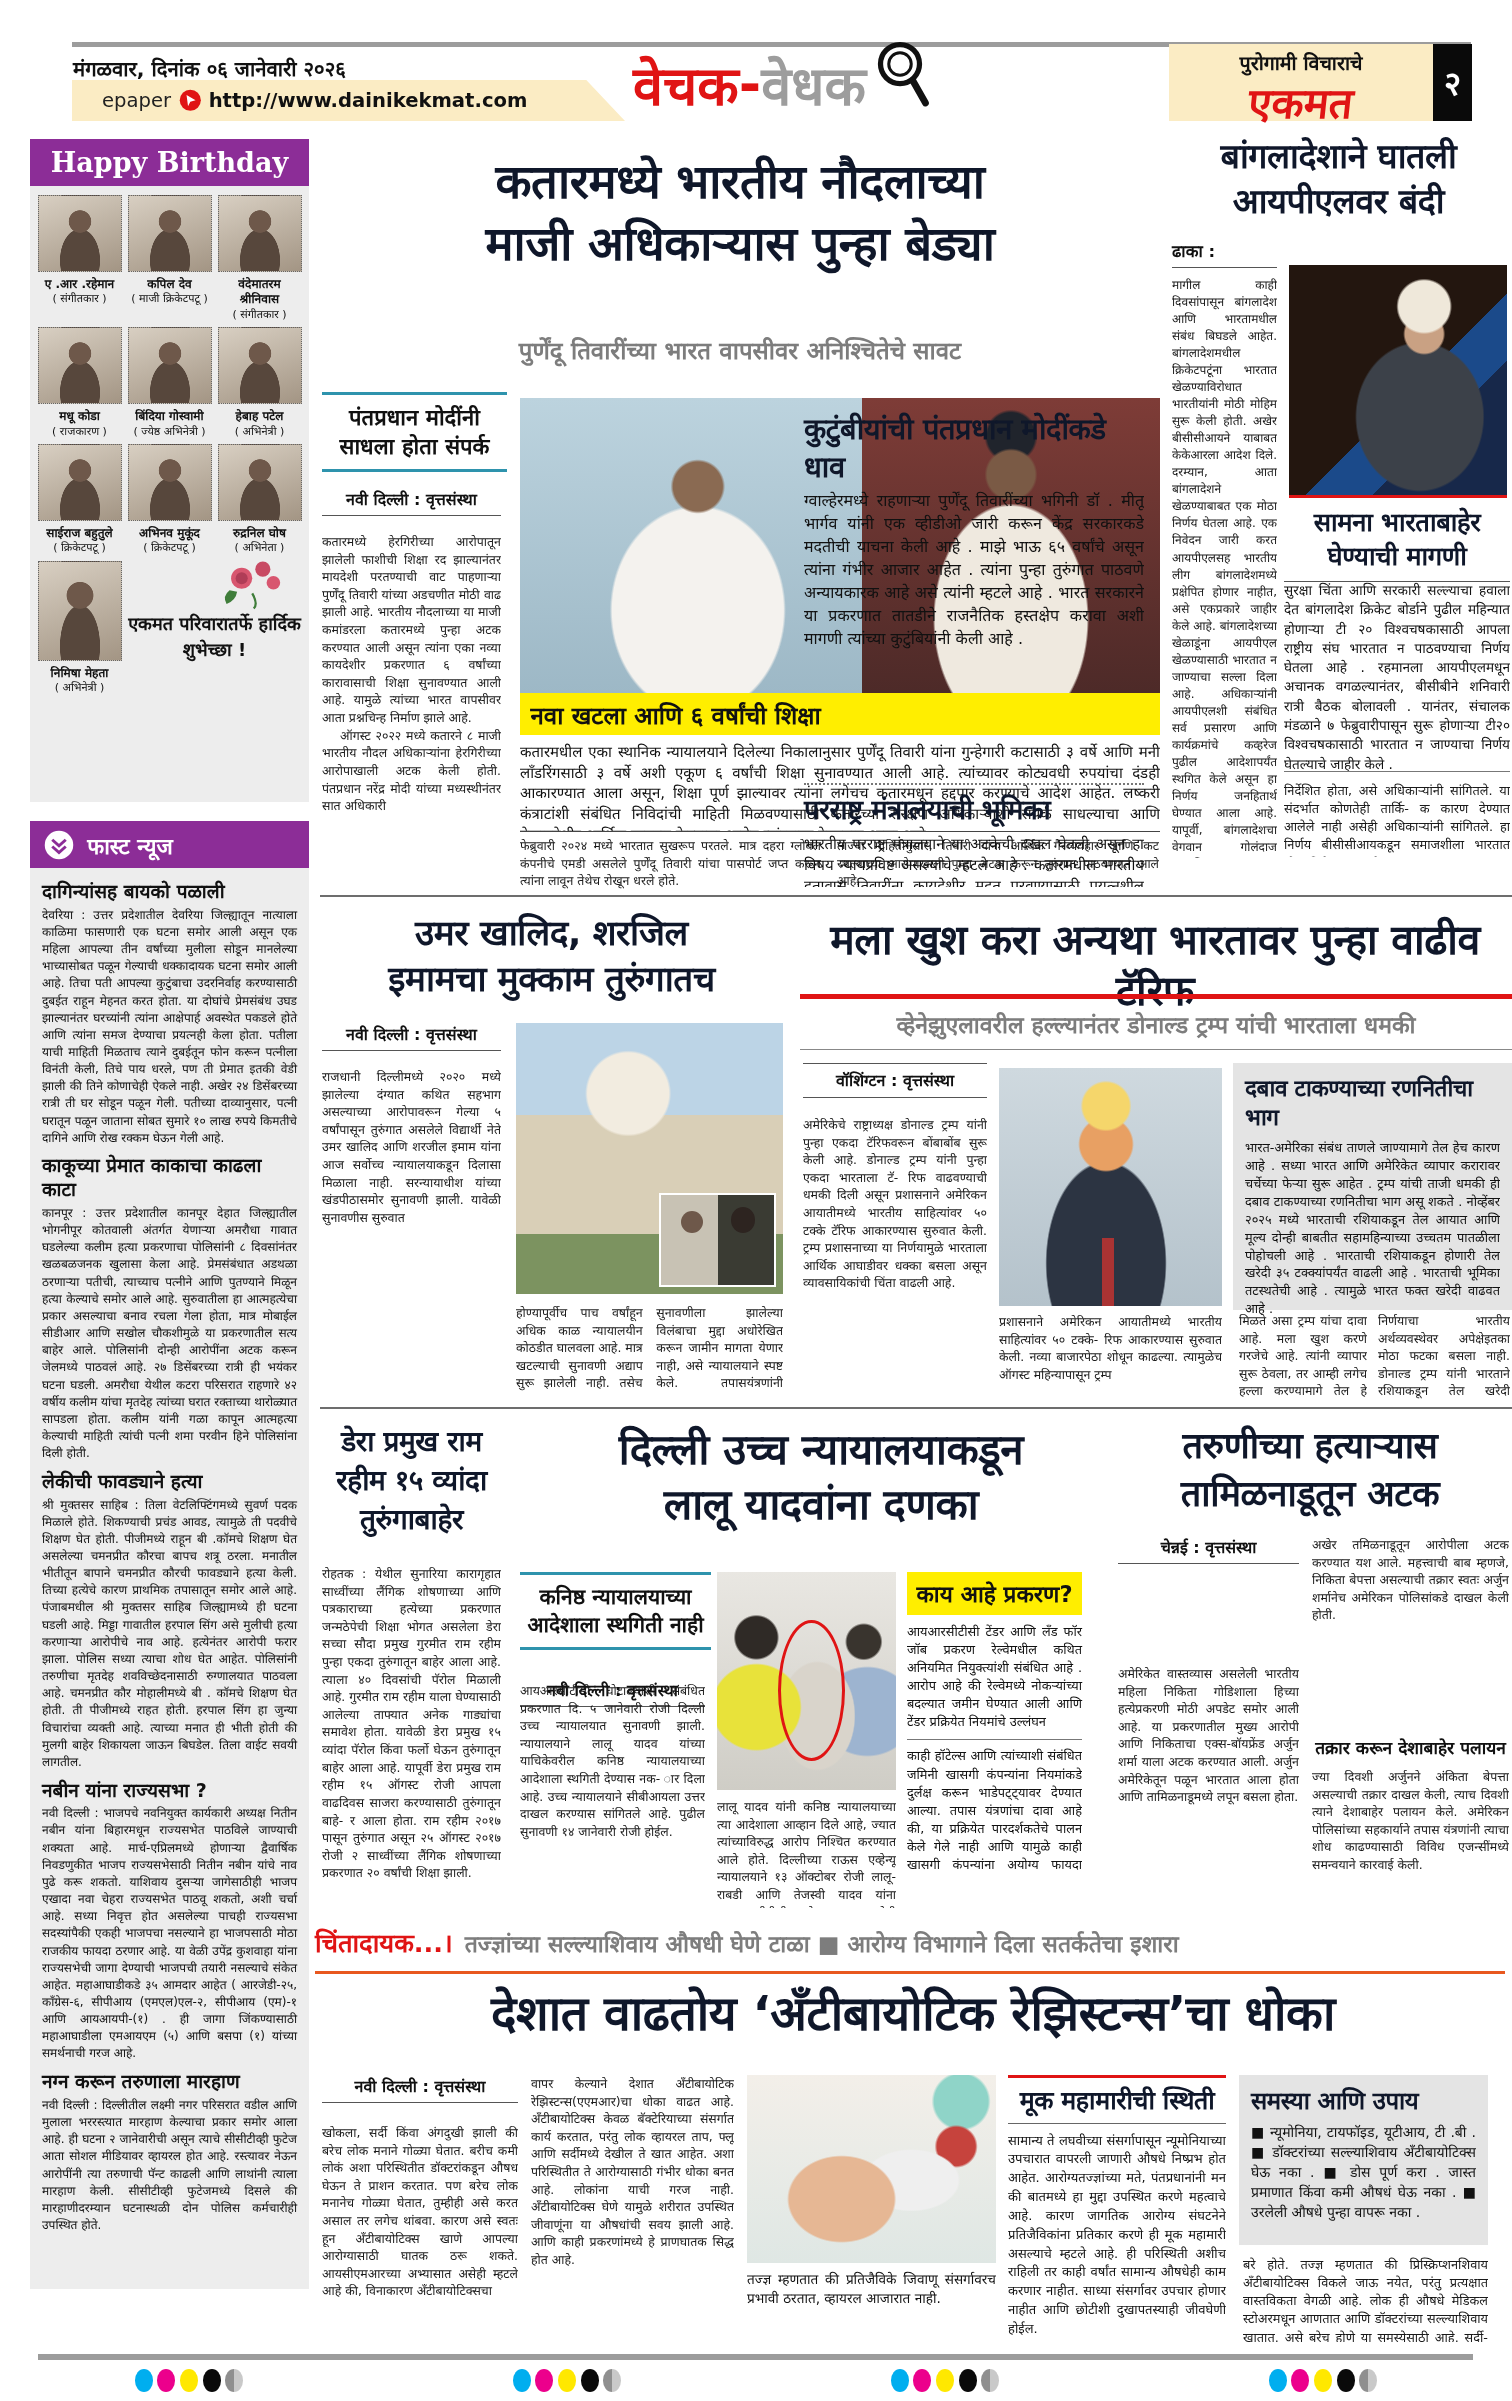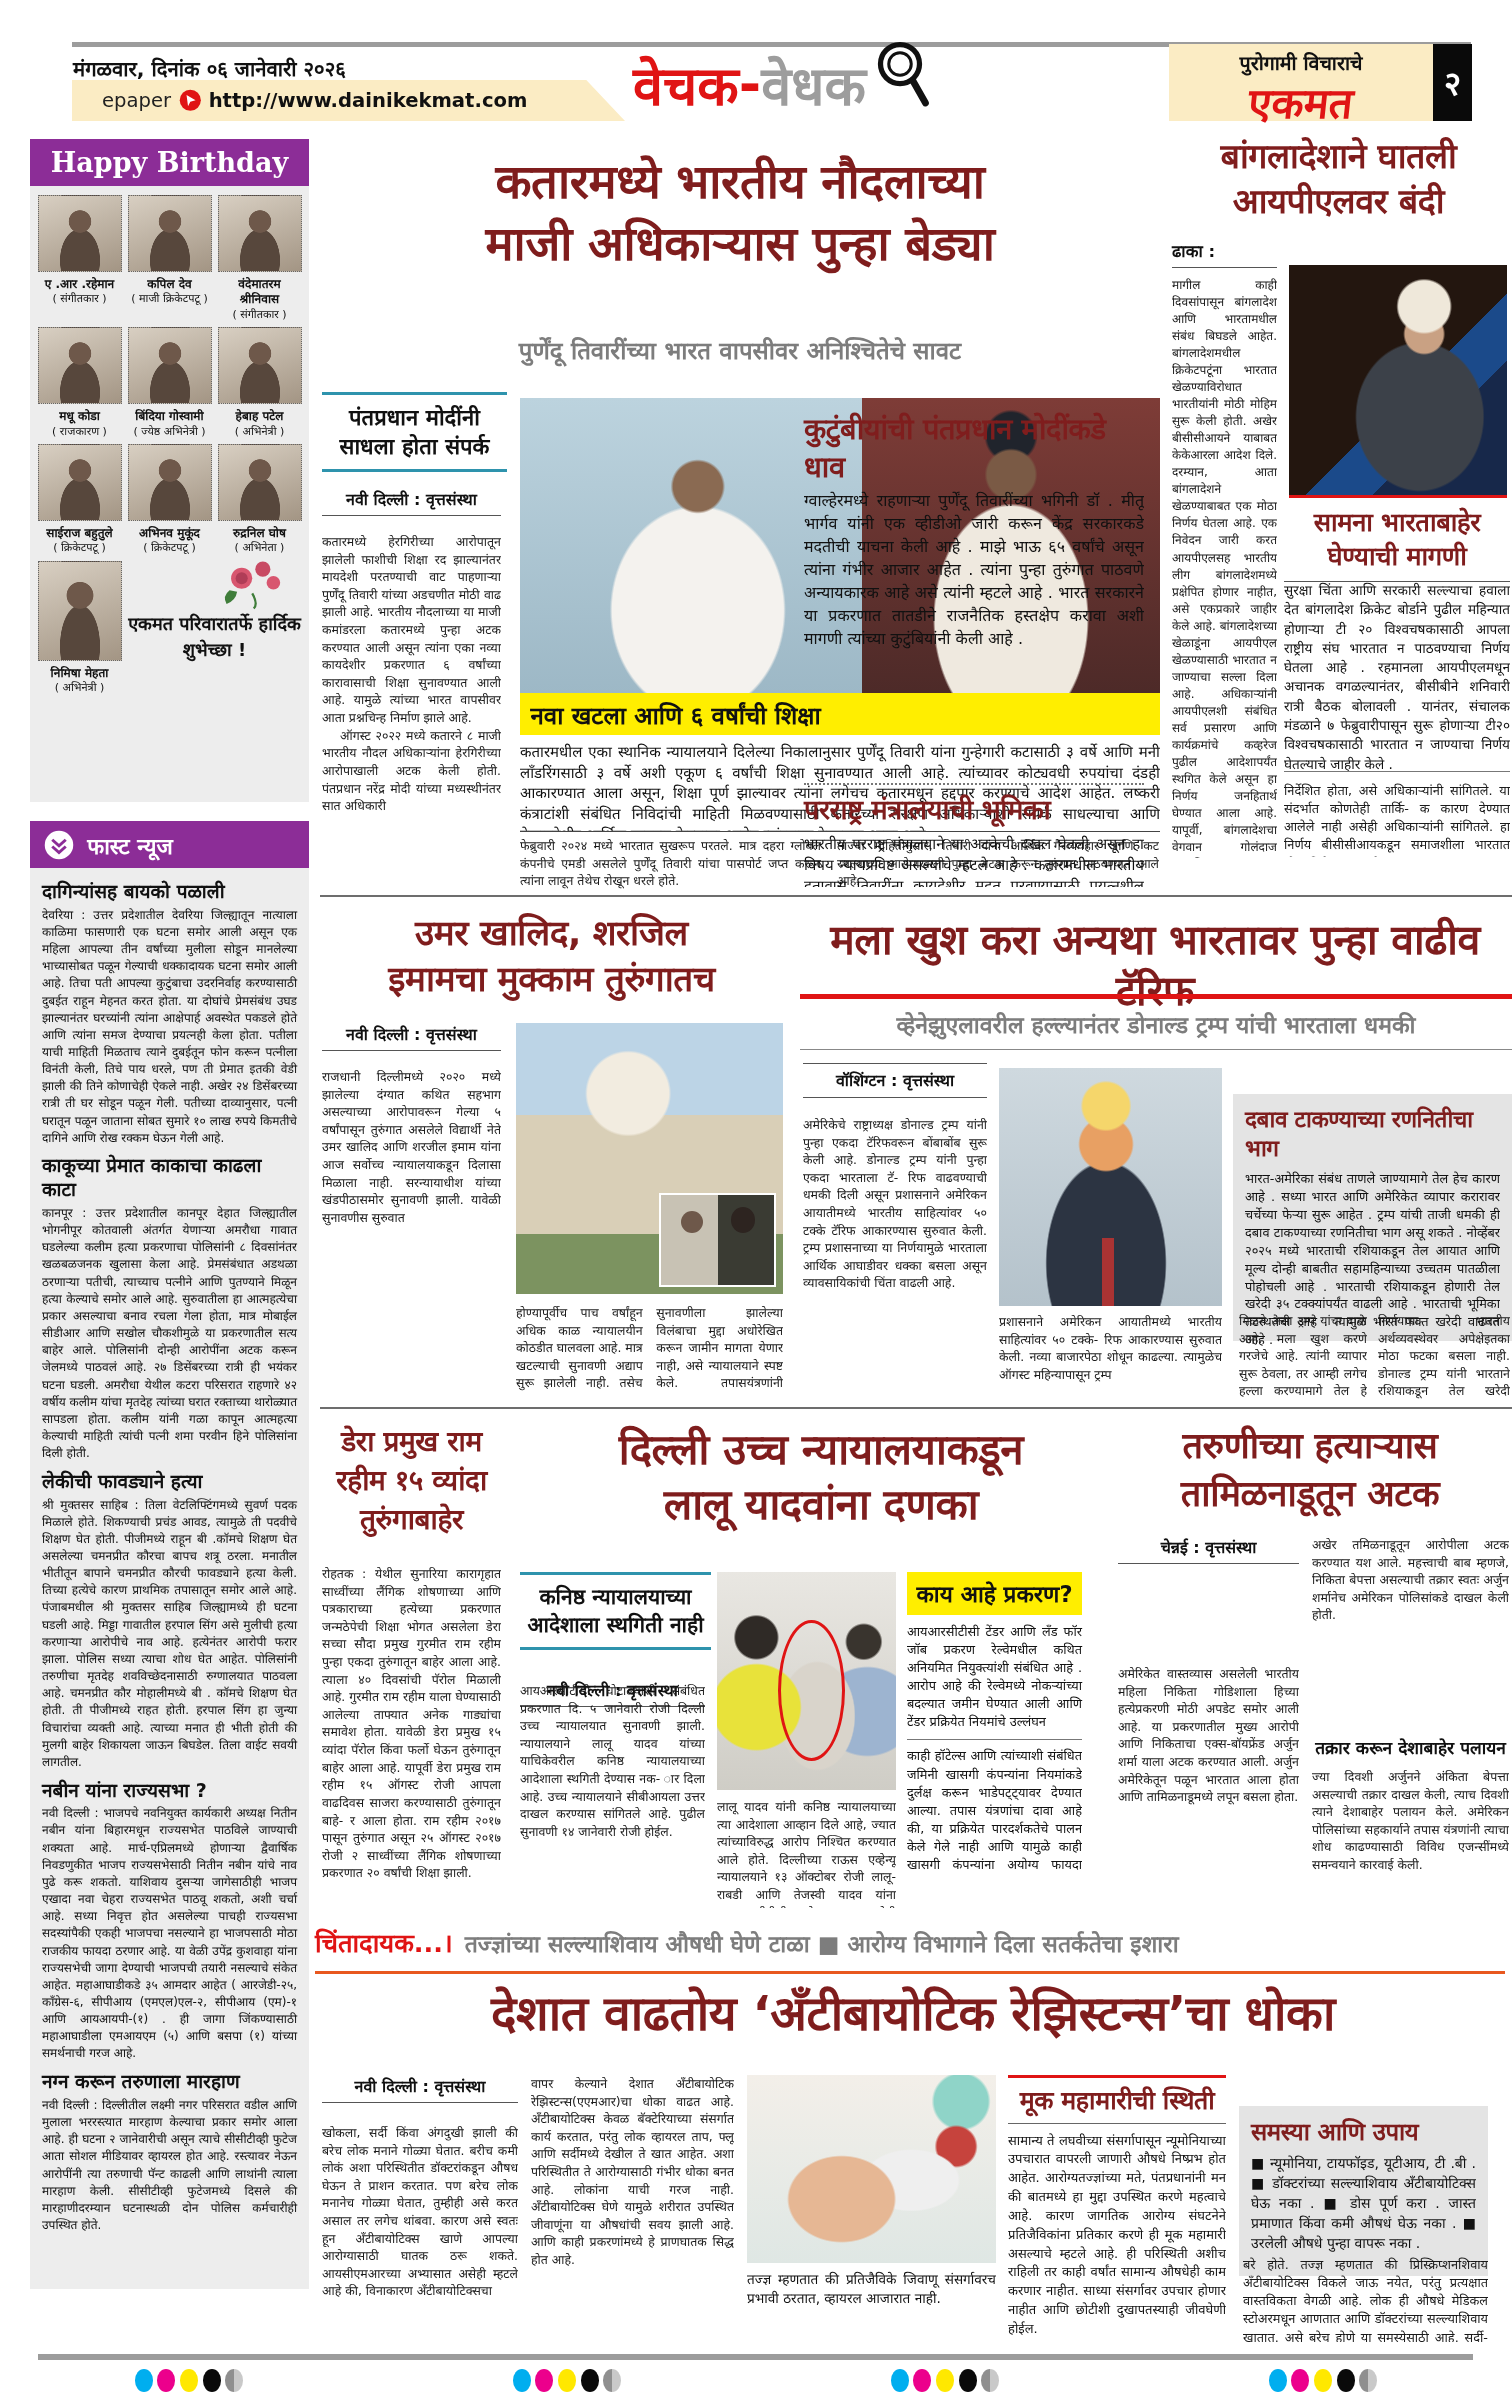--- a/index.html
+++ b/index.html
@@ -2,40 +2,40 @@
 <html style="font-size:12px"><head>
 <meta charset="utf-8">
 <style>
   html,body{margin:0;padding:0;background:#ffffff;}
   body{font-family:"DejaVu Sans","Liberation Sans",sans-serif;color:#111;}
   #page{position:relative;width:1512px;height:2401px;background:#fff;overflow:hidden;}
   .abs{position:absolute;}
   .b{font-weight:800;}
   .just{text-align:justify;text-justify:inter-word;}
   .ctr{text-align:center;}
-  .hd{font-weight:900;color:#7f1d1d;line-height:1.32;letter-spacing:-0.4px;}
+  .hd{font-weight:900;color:#0f172a;line-height:1.32;letter-spacing:-0.4px;}
   .sub{color:#7d7d7d;font-weight:800;}
   .body-txt{font-size:12.4px;line-height:1.42;color:#1a1a1a;overflow:hidden;}
   .dl{font-weight:800;font-size:16px;text-align:center;border-bottom:1.5px solid #555;padding-bottom:5.3px;}
   .dl-top{border-top:1.5px solid #555;padding-top:5.3px;}
   .rule{background:#9c9c9c;}
   .kicker-box{border-top:3px solid #2e93ad;border-bottom:3px solid #2e93ad;padding:7.5px 3px;font-weight:900;font-size:22px;text-align:center;line-height:1.35;}
   .panel{background:#ededed;}
   .purple-bar{background:#8c2d97;color:#fff;display:flex;align-items:center;justify-content:center;gap:10.5px;}
   .pic{border:0.8px dotted #666;}
   .portrait{background:
      radial-gradient(circle at 50% 34%, #6e584a 0 17%, rgba(0,0,0,0) 18%),
      radial-gradient(ellipse at 50% 86%, #57473c 0 34%, rgba(0,0,0,0) 35%),
      linear-gradient(160deg,#d8cfc2,#a39584);}
   .bday-name{font-weight:800;font-size:12px;text-align:center;line-height:1.3;margin-top:4.5px;}
   .bday-role{font-size:11px;text-align:center;line-height:1.25;}
   .fn-head{font-weight:900;font-size:19px;line-height:1.25;margin:7.5px 0 3px 0;}
   .fn-body{font-size:12px;line-height:1.43;text-align:justify;}
   .yellow-bar{background:#ffee00;font-weight:900;font-size:24px;padding:4.5px 10.5px;}
-  .gray-box{background:#e4e4e4;padding:10.5px 12px;margin-top:31px;}
+  .gray-box{background:#e4e4e4;padding:10.5px 12px;}
   .reg-dot{width:18px;height:22.6px;border-radius:50%;display:inline-block;margin:0 2.3px;}
 </style>
 </head>
 <body>
 
 <div id="page">
 
   <div class="abs rule" style="left:72px;top:42px;width:1399px;height:5.3px;"></div>
   <div class="abs b" style="left:73px;top:54px;font-size:20.3px;">मंगळवार, दिनांक ०६ जानेवारी २०२६</div>
 

